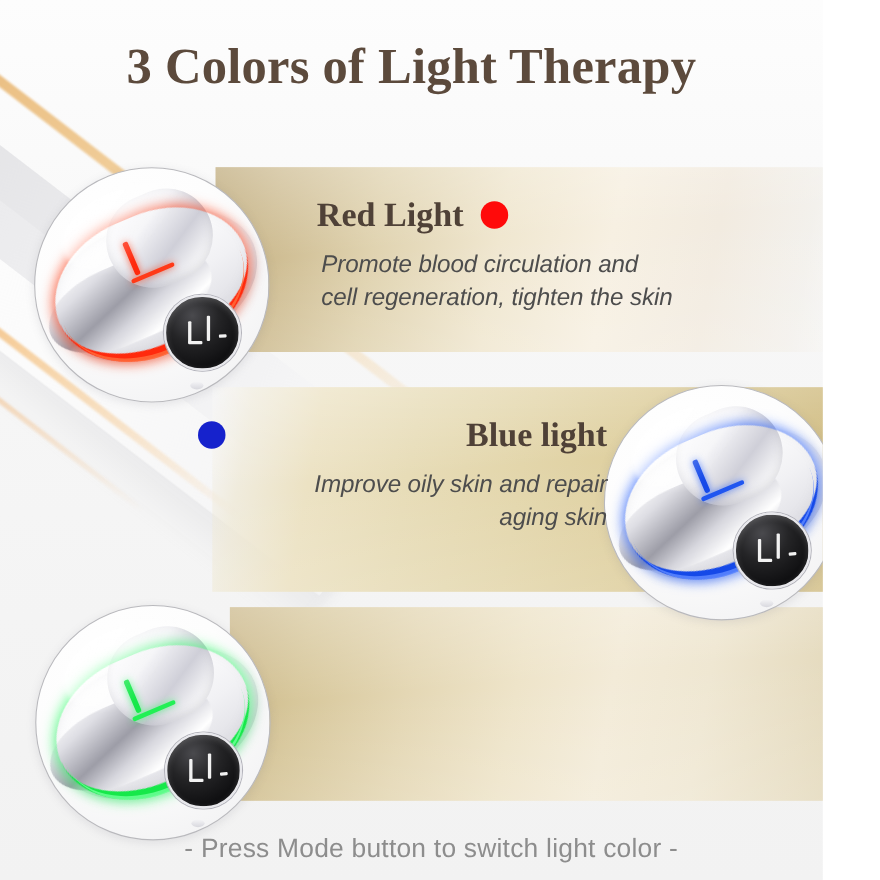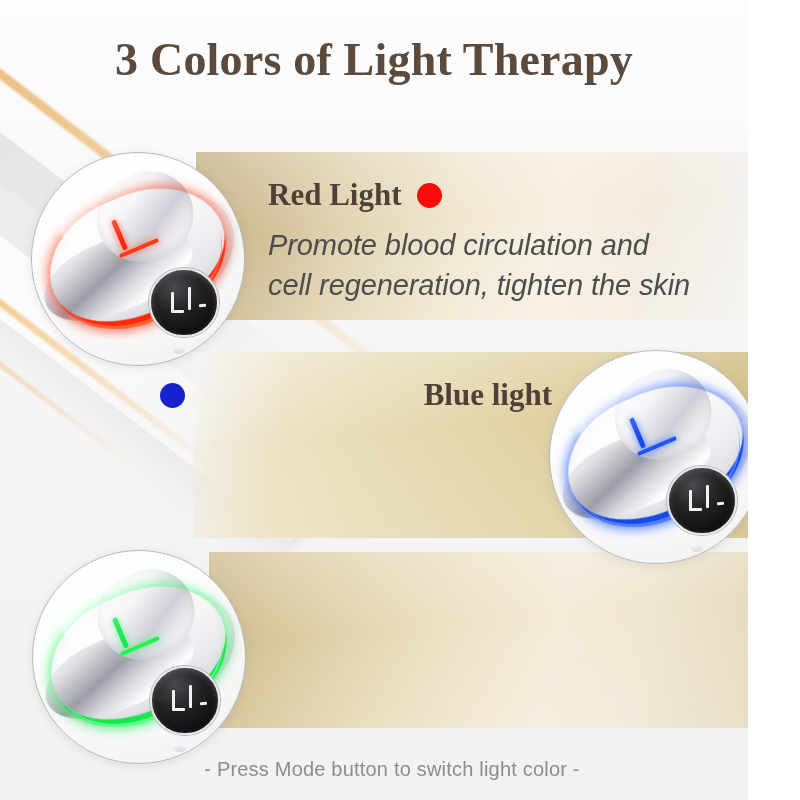--- a/index.html
+++ b/index.html
@@ -197,44 +197,46 @@
   
   .block{position:absolute;z-index:5;}
   .heading{
     font-family:"Liberation Serif", serif;
     font-weight:bold;
     font-size:31px;
     color:#4f4137;
     display:flex;align-items:center;gap:15px;
     line-height:1.1;
     white-space:nowrap;
+    margin-left:20px;
   }
   .dot{width:25px;height:25px;border-radius:50%;display:inline-block;flex:none;}
   .desc{
     margin-top:13px;
     font-family:"Liberation Sans", sans-serif;
     font-style:italic;
-    font-size:29px;
+    font-size:22px;
     line-height:1.38;
     color:#4d4d4d;
     letter-spacing:-.1px;
     white-space:pre-line;
+    margin-left:24px;
   }
 
   .block-red{left:268px;top:178px;text-align:left;}
   .block-blue{left:160px;top:378px;width:392px;text-align:right;}
   .block-blue .heading{justify-content:space-between;flex-direction:row;}
   .block-green{left:272px;top:572px;text-align:left;}
 
   
   .footer{
     position:absolute;left:0;right:0;top:758px;
     text-align:center;z-index:6;
     font-family:"Liberation Sans", sans-serif;
-    font-size:20px;
+    font-size:24px;
     color:#8d8d8d;
     letter-spacing:.2px;
     padding-left:36px;
   }
 </style>
 </head>
 <body>
 
 <div class="poster">
 
@@ -305,20 +307,22 @@
       </div>
       <div class="dev-btn"></div>
     </div>
   </div>
 
   <div class="block block-blue">
     <div class="heading">
       <span class="dot" style="background:#1622CC;"></span>
       <span>Blue light</span>
     </div>
+    <div class="desc">Improve oily skin and repair
+aging skin</div>
   </div>
 
   <div class="band band-green">
     <div class="band-sheen"></div>
   </div>
 
   <div class="photo photo-green">
     <div class="device">
       <div class="dev-body"></div>
       <div class="dev-chrome"></div>

